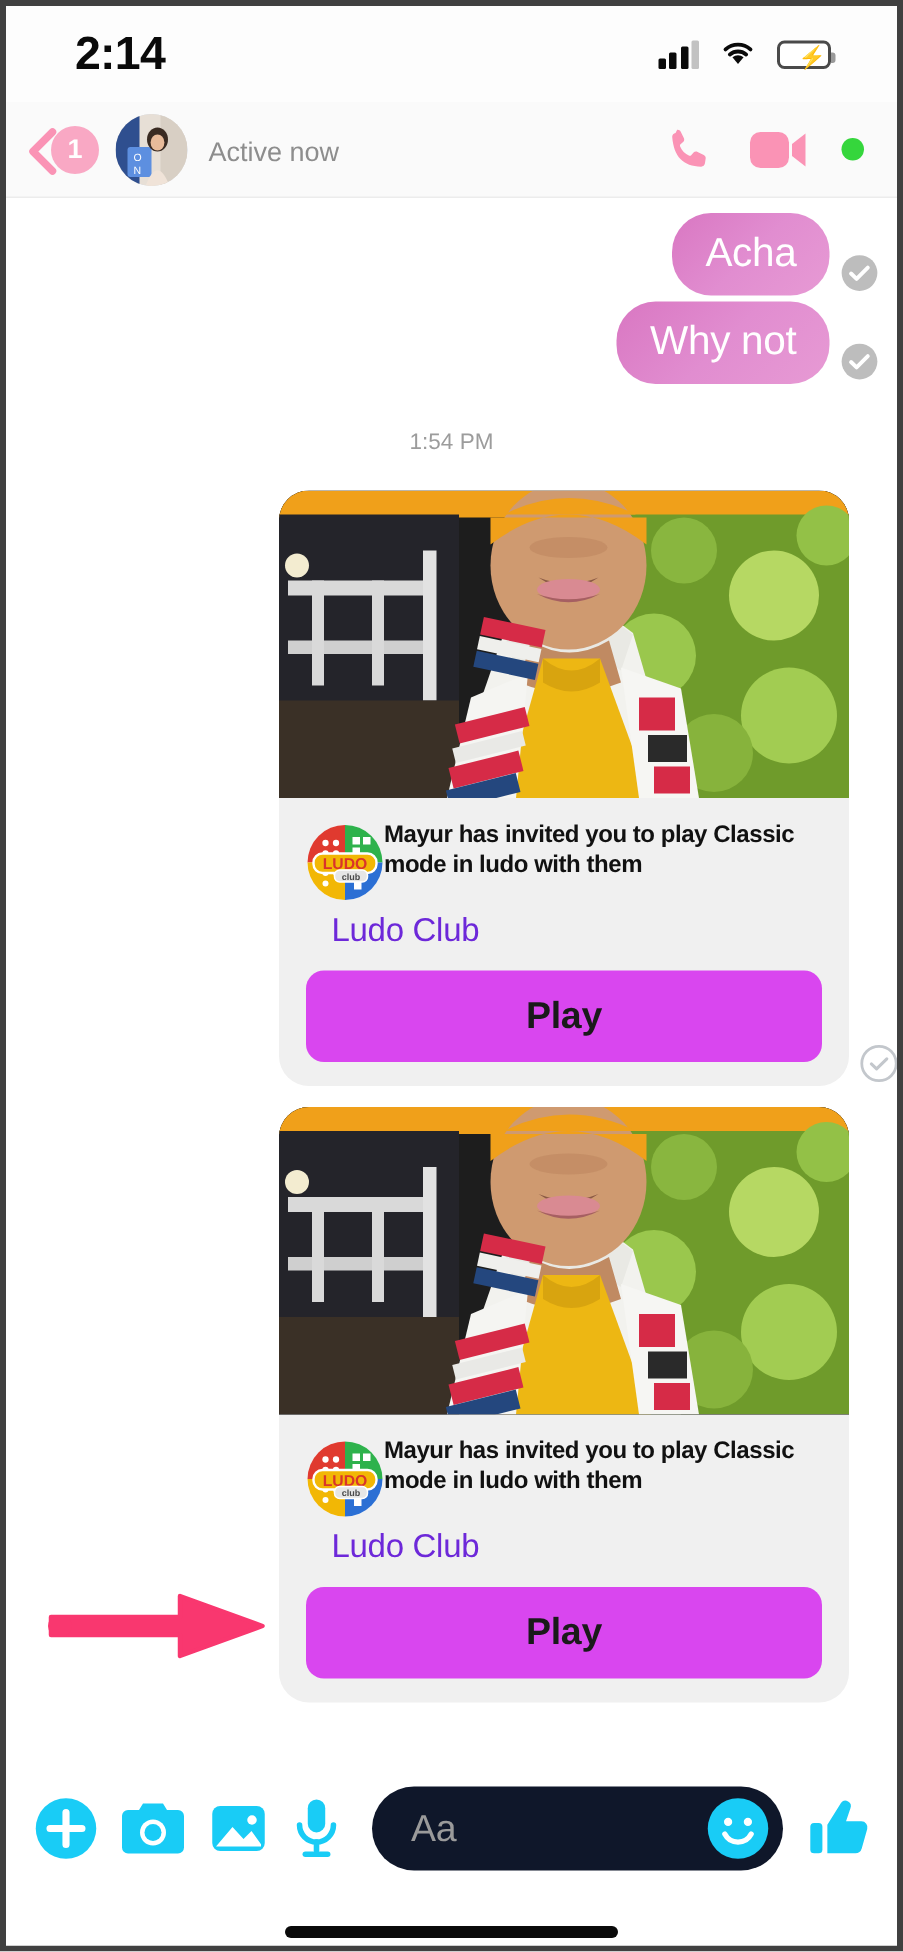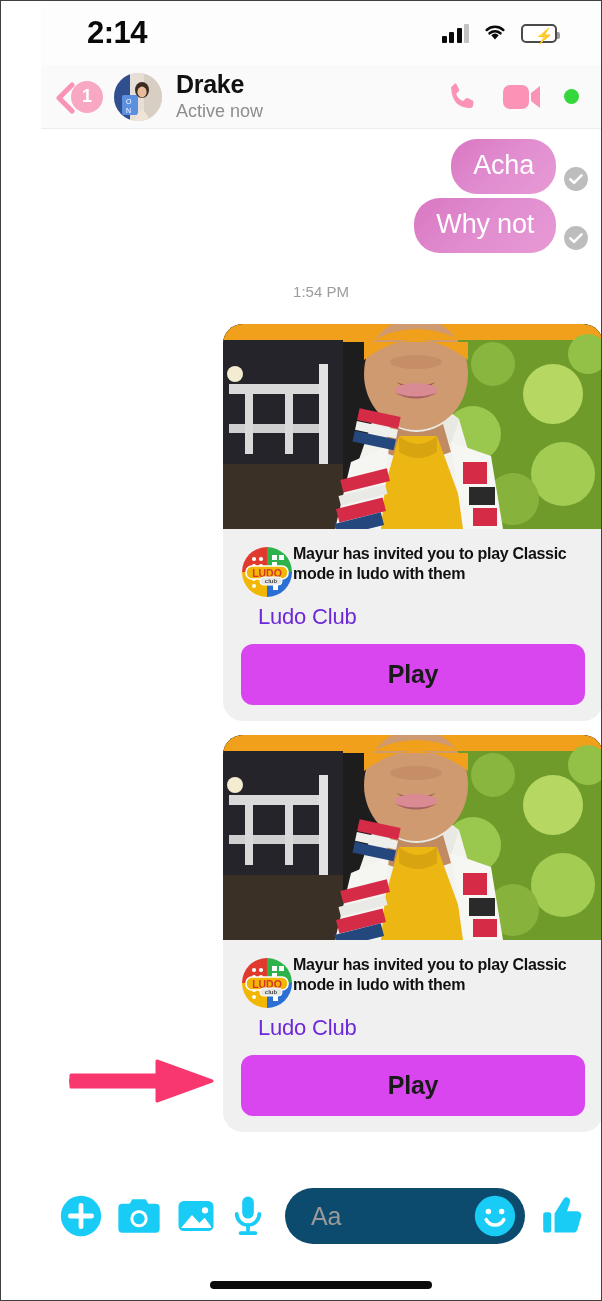--- a/index.html
+++ b/index.html
@@ -6,23 +6,22 @@
   html, body {
     width: 602px; height: 1301px;
     font-family: "Liberation Sans", sans-serif;
     background: #ffffff;
     overflow: hidden;
   }
   .phone {
     position: relative;
     width: 602px; height: 1301px;
     background: #ffffff;
-    border: 1px solid #404040;
+    border: 4px solid #404040;
     overflow: hidden;
-    padding-left: 40px;
   }
 
   
   .statusbar {
     height: 64px;
     display: flex; align-items: center; justify-content: space-between;
     padding: 0 44px 0 46px;
     background: #fdfdfd;
   }
   .status-time {
@@ -179,21 +178,21 @@
   
   .composer {
     height: 100px;
     display: flex; align-items: center;
     padding: 0 16px 0 18px; gap: 14px;
     background: #ffffff;
   }
   .comp-icon { flex: 0 0 auto; display: flex; align-items: center; cursor: pointer; }
   .input-pill {
     flex: 1 1 auto; height: 56px;
-    background: #0c4a6e; border-radius: 28px;
+    background: #0f172a; border-radius: 28px;
     display: flex; align-items: center;
     padding: 0 8px 0 26px;
     position: relative;
     margin-left: 6px;
   }
   .input-text {
     flex: 1 1 auto;
     font-size: 25px; color: #9a9a9a; letter-spacing: -0.2px;
   }
   .emoji-btn { flex: 0 0 auto; display:flex; }
@@ -254,21 +253,20 @@
         <rect x="8" y="22" width="16" height="20" rx="2" fill="#5d8fe0"></rect>
         <text x="12" y="31" font-size="7" fill="#ffffff" font-family="sans-serif">O</text>
         <text x="12" y="40" font-size="7" fill="#ffffff" font-family="sans-serif">N</text>
         <ellipse cx="28" cy="17" rx="7" ry="8" fill="#3a2b22"></ellipse>
         <ellipse cx="28" cy="19" rx="4.6" ry="5.4" fill="#e8bb9a"></ellipse>
         <path d="M20 48 Q28 27 36 48 Z" fill="#f0e3d8"></path>
       </svg>
     </div>
 
     <div class="peer-info">
-      <div class="peer-name">Drake</div>
       <div class="peer-status">Active now</div>
     </div>
 
     <div class="header-actions">
       <span class="icon-btn">
         <svg width="38" height="38" viewBox="0 0 24 24">
           <path d="M6.6 3.5c.6-.1 1.2.2 1.5.8l1.3 2.6c.3.6.2 1.3-.3 1.7l-1.1 1c-.2.2-.3.5-.2.8.7 1.8 2.1 3.2 3.9 4 .3.1.6 0 .8-.2l1-1.1c.4-.5 1.1-.6 1.7-.3l2.6 1.3c.6.3.9.9.8 1.5l-.3 2c-.1.8-.8 1.4-1.6 1.4C9.1 18.8 5.2 14.9 4.5 6.4c0-.8.6-1.5 1.4-1.6z" fill="#fa93b5"></path>
         </svg>
       </span>
       <span class="icon-btn">

